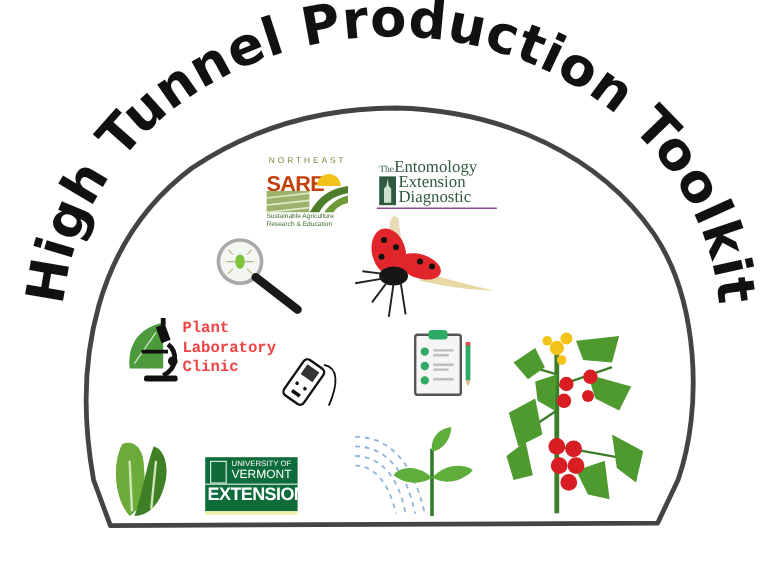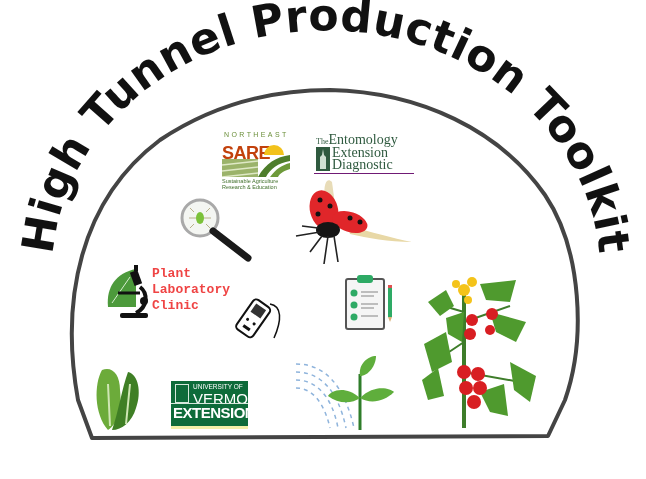--- a/index.html
+++ b/index.html
@@ -30,21 +30,21 @@
   .unh .bar { position:absolute; left:30px; top:2px; width:1px; height:30px; background:#1f3a8a; }
   .unh .ext { position:absolute; left:37px; top:6px; font-family:"Liberation Sans", sans-serif; font-weight:bold; font-size:15px; color:#1f3a8a; }
 
   
   .pdc { left:106px; top:263px; width:130px; height:60px; }
   .pdc .txt { position:absolute; left:46px; top:3px; font-family:Liberation Mono, monospace; font-weight:bold; font-size:13px; line-height:16px; color:#ef4444; white-space:nowrap; }
 
   
   .uvm { left:171px; top:381px; width:77px; height:45px; background:#0e6b3a; }
   .uvm .top { position:absolute; left:22px; top:2px; font-family:"Liberation Sans", sans-serif; font-size:6.5px; color:#fff; line-height:7px; }
-  .uvm .vt { position:absolute; left:22px; top:9px; font-family:"Liberation Sans", sans-serif; font-size:15px; color:#fff; }
+  .uvm .vt { position:absolute; left:22px; top:9px; font-family:"Liberation Sans", sans-serif; font-size:10px; color:#fff; }
   .uvm .div { position:absolute; left:0; top:22px; width:77px; height:1px; background:#d7e8dc; }
   .uvm .ex { position:absolute; left:2px; top:23px; font-family:"Liberation Sans", sans-serif; font-weight:bold; font-size:15px; color:#fff; letter-spacing:-0.5px; }
   .uvm .stripe { position:absolute; left:0; bottom:-3px; width:77px; height:3px; background:#f2f0a8; }
   .uvm .bldg { position:absolute; left:4px; top:3px; width:12px; height:17px; border:1px solid #d7e8dc; }
 </style>
 </head>
 <body>
 
 <div class="stage">
 

